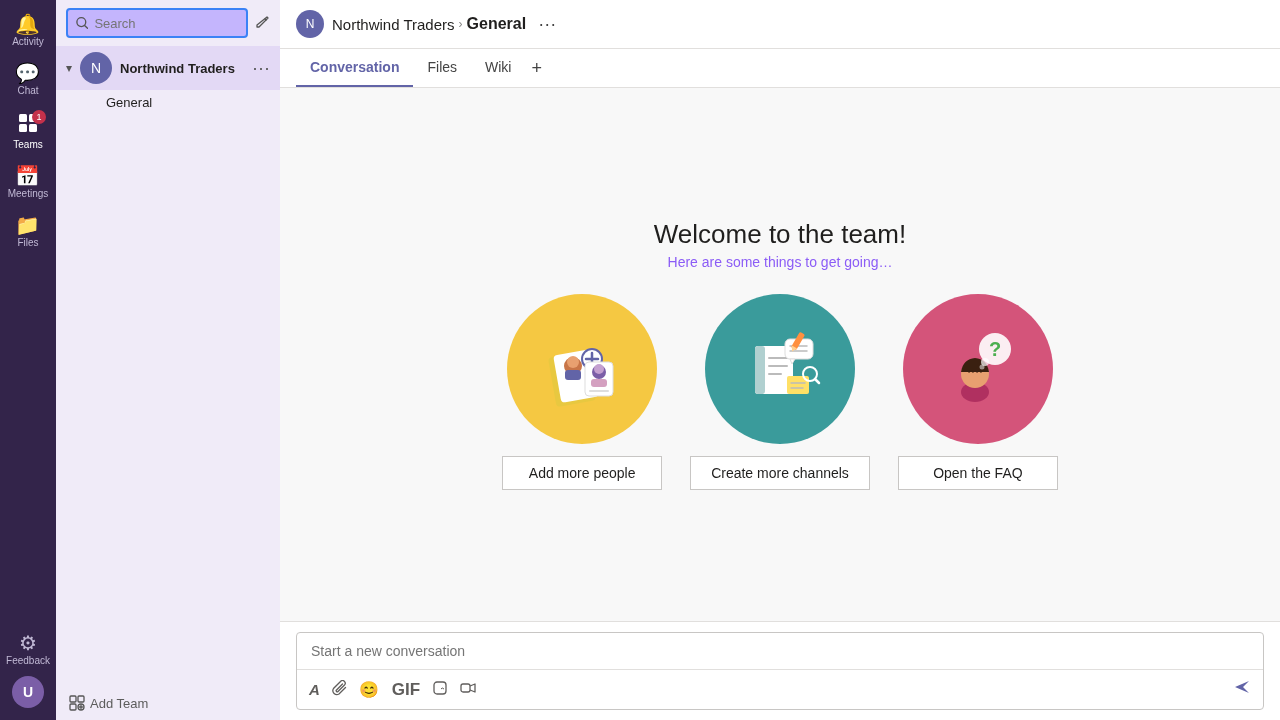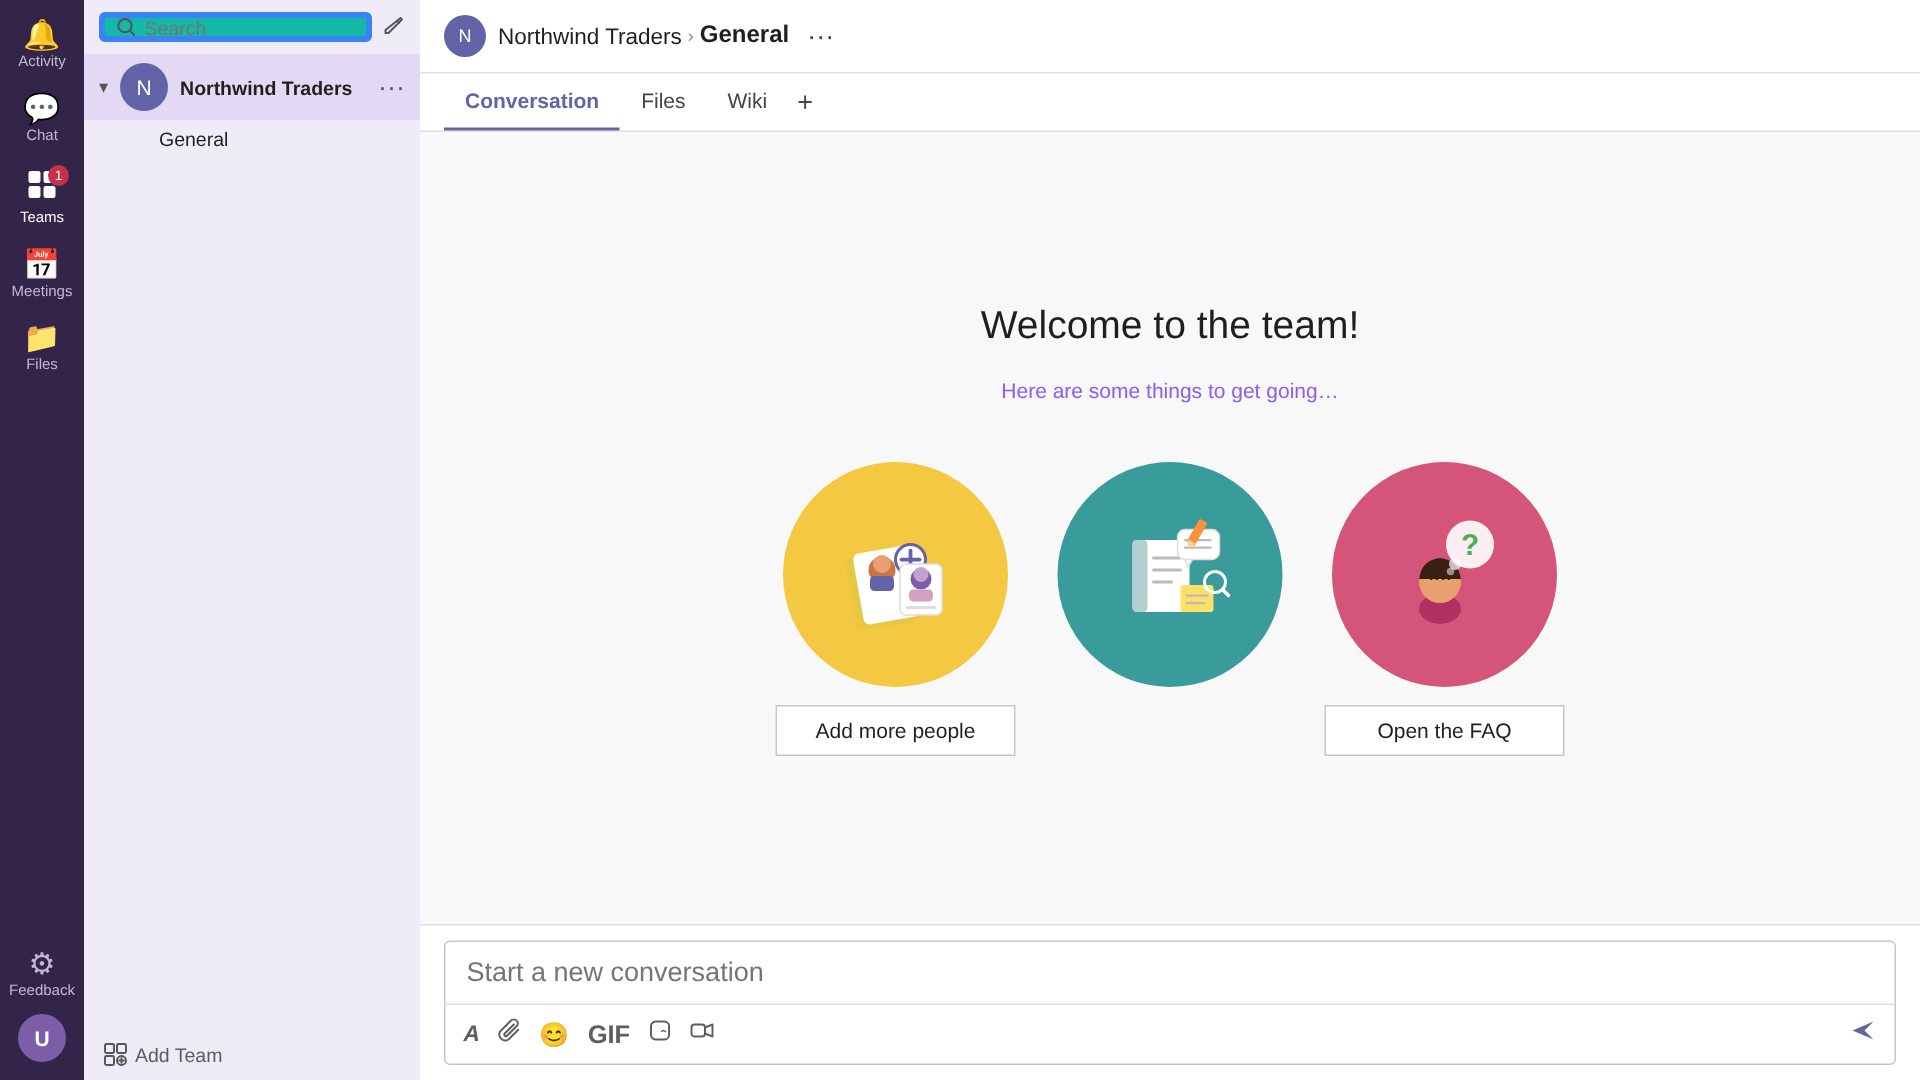--- a/index.html
+++ b/index.html
@@ -77,26 +77,26 @@
     .sidebar-search {
       display: flex;
       align-items: center;
       padding: 8px 10px;
       gap: 6px;
     }
     .search-box {
       flex: 1;
       display: flex;
       align-items: center;
-      background: #14b8a6;
-      border: 4px solid #3b82f6;
+      background: #c4b5fd;
+      border: 2px solid #3b82f6;
       border-radius: 4px;
       padding: 4px 8px;
       gap: 6px;
-      height: 20px;
+      height: 30px;
     }
     .search-box input {
       border: none;
       outline: none;
       font-size: 13px;
       color: #444;
       background: transparent;
       width: 100%;
     }
     .search-icon-btn, .compose-icon-btn {
@@ -245,21 +245,21 @@
 
     
     .welcome-area {
       flex: 1;
       display: flex;
       flex-direction: column;
       align-items: center;
       justify-content: center;
       background: #f8f8f8;
       padding: 20px;
-      gap: 16px;
+      gap: 0;
     }
     .welcome-title {
       font-size: 26px;
       color: #201f1e;
       font-weight: 400;
       margin-bottom: 4px;
     }
     .welcome-subtitle {
       font-size: 14px;
       color: #8b5cf6;
@@ -310,21 +310,21 @@
       border: 1px solid #c8c6c4;
       border-radius: 4px;
       padding: 0;
       background: #fff;
     }
     .compose-input {
       width: 100%;
       border: none;
       outline: none;
       padding: 10px 14px;
-      font-size: 18px;
+      font-size: 14px;
       color: #c2410c;
       background: transparent;
       resize: none;
     }
     .compose-toolbar {
       display: flex;
       align-items: center;
       padding: 4px 8px;
       gap: 4px;
       border-top: 1px solid #e1dfdd;
@@ -515,20 +515,21 @@
             <line x1="56" y1="59" x2="70" y2="59" stroke="#bbb" stroke-width="1.5" stroke-linecap="round"></line>
             <line x1="56" y1="64" x2="68" y2="64" stroke="#bbb" stroke-width="1.5" stroke-linecap="round"></line>
 
             <circle cx="75" cy="50" r="7" fill="none" stroke="#fff" stroke-width="2"></circle>
             <line x1="80" y1="55" x2="84" y2="59" stroke="#fff" stroke-width="2.5" stroke-linecap="round"></line>
 
             <rect x="60" y="8" width="6" height="18" rx="1.5" fill="#ff9040" transform="rotate(30 63 17)"></rect>
             <polygon points="60,24 66,24 63,29" fill="#ffd090" transform="rotate(30 63 17)"></polygon>
           </svg>
         </div>
+        <button class="card-btn">Create more channels</button>
       </div>
 
       <div class="action-card">
         <div class="card-illustration pink">
           <svg width="90" height="90" viewBox="0 0 90 90" fill="none">
 
             <ellipse cx="42" cy="68" rx="14" ry="10" fill="#b03060"></ellipse>
 
             <circle cx="42" cy="50" r="14" fill="#e8a070"></circle>
 

